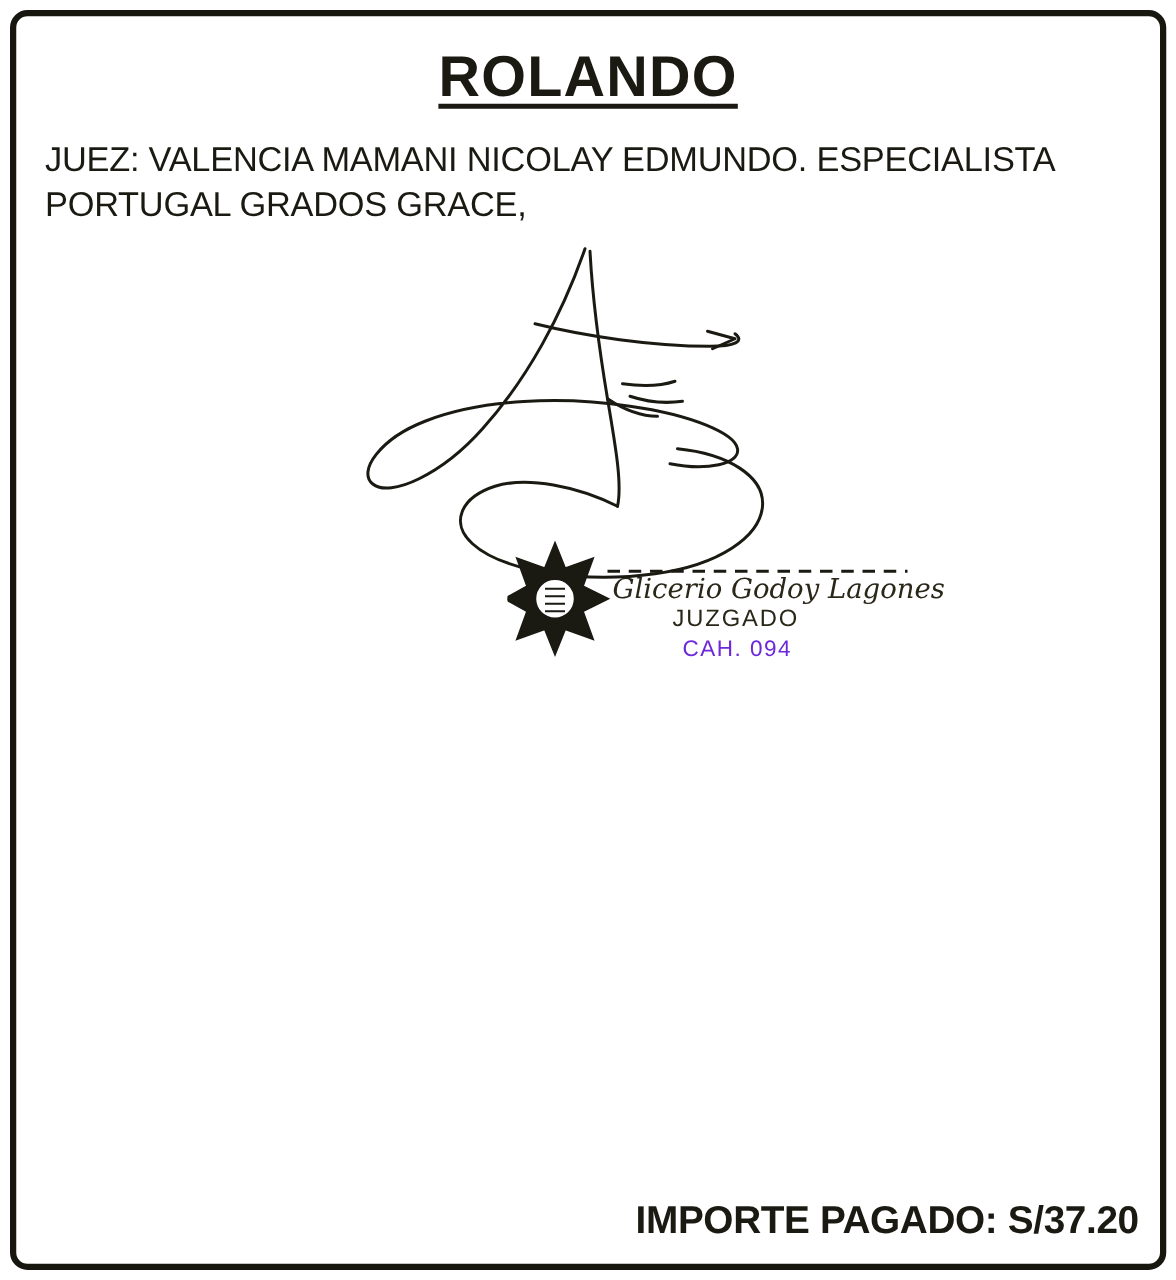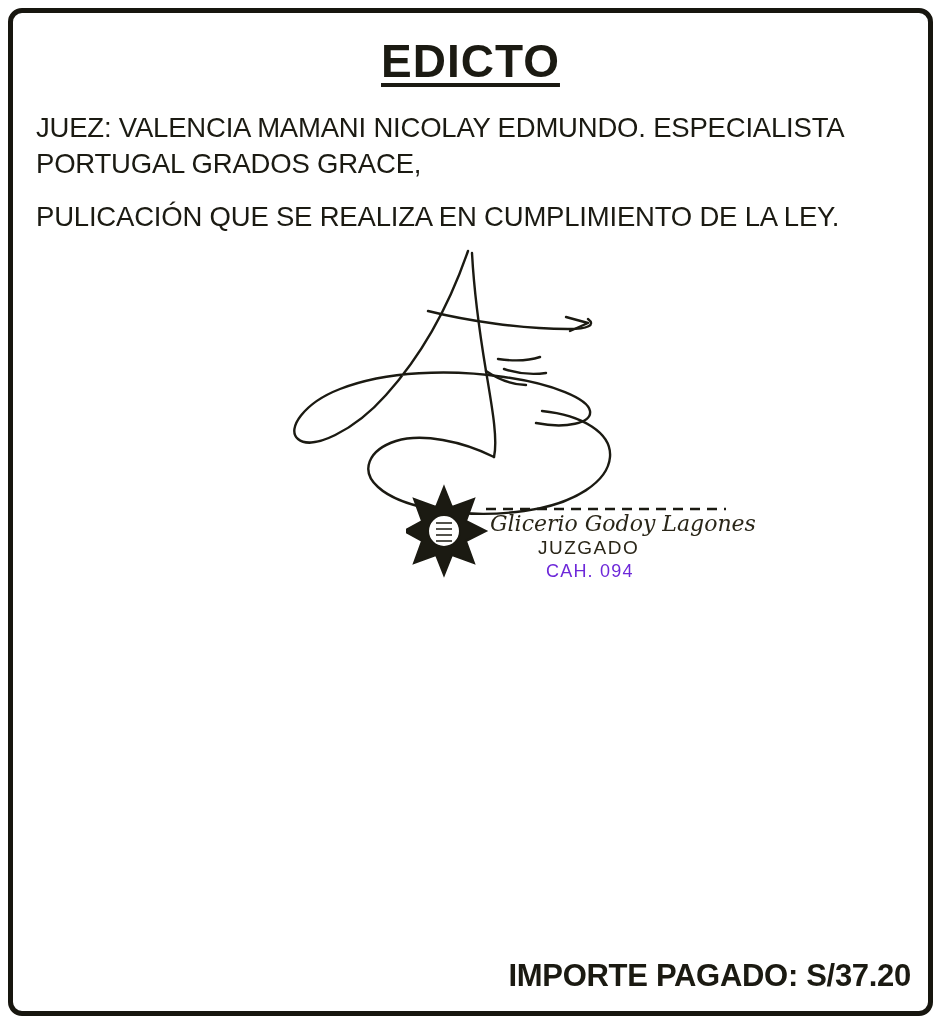--- a/index.html
+++ b/index.html
@@ -115,27 +115,26 @@
 </style>
 </head>
 <body>
 
 <div class="page">
 
   <div class="border-frame"></div>
 
   <div class="content">
 
-    <div class="doc-title">EDICTO</div>
+    <div class="doc-title">ROLANDO</div>
 
 
     <p class="para">JUEZ: VALENCIA MAMANI NICOLAY EDMUNDO. ESPECIALISTA PORTUGAL GRADOS GRACE,</p>
 
 
-    <p class="para">PULICACIÓN QUE SE REALIZA EN CUMPLIMIENTO DE LA LEY.</p>
 
 
     <div class="sig-area">
 
       <svg class="signature" width="460" height="300" viewBox="0 0 460 300">
         <g fill="none" stroke="#1b1a12" stroke-width="2.4" stroke-linecap="round" stroke-linejoin="round">
           <path d="M232,8 C214,60 186,112 150,152 C118,188 76,208 62,196 C50,186 68,160 104,146 C150,128 214,126 268,134 C318,141 352,156 354,168 C356,180 330,186 300,180"></path>
           <path d="M236,10 C238,48 244,92 250,128 C256,164 262,196 258,214"></path>
           <path d="M192,68 C232,78 286,86 332,86 C352,86 360,82 352,76"></path>
           <path d="M330,74 L352,80 L334,88"></path>

